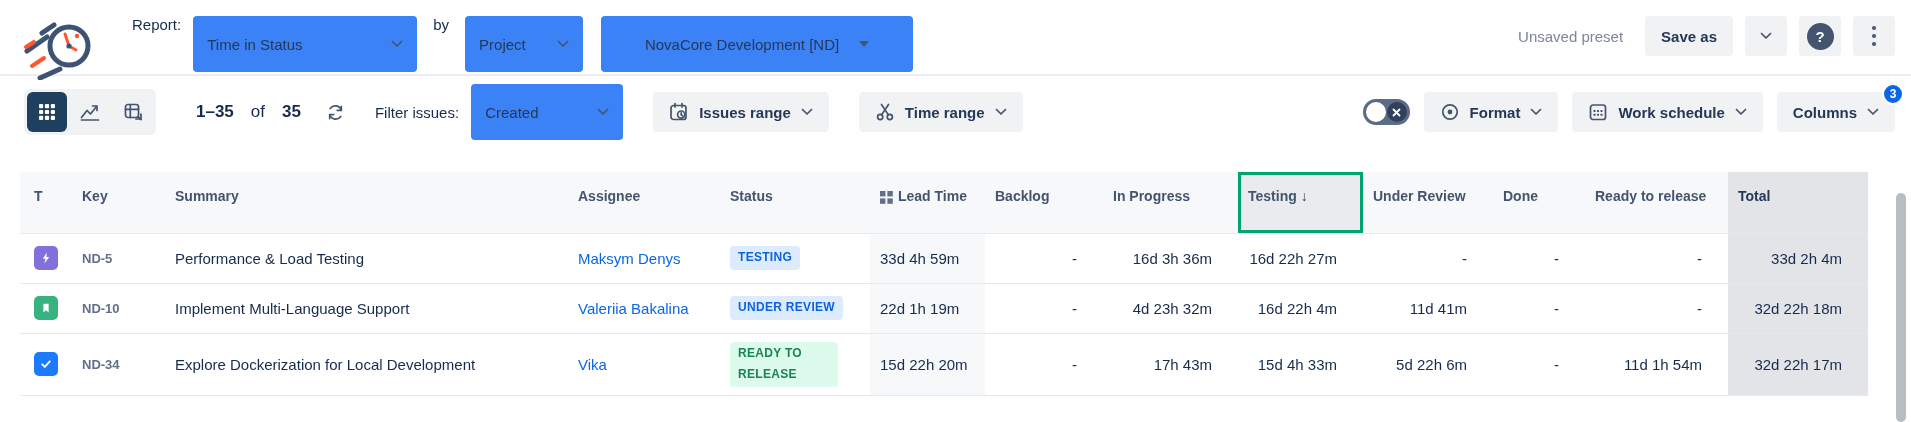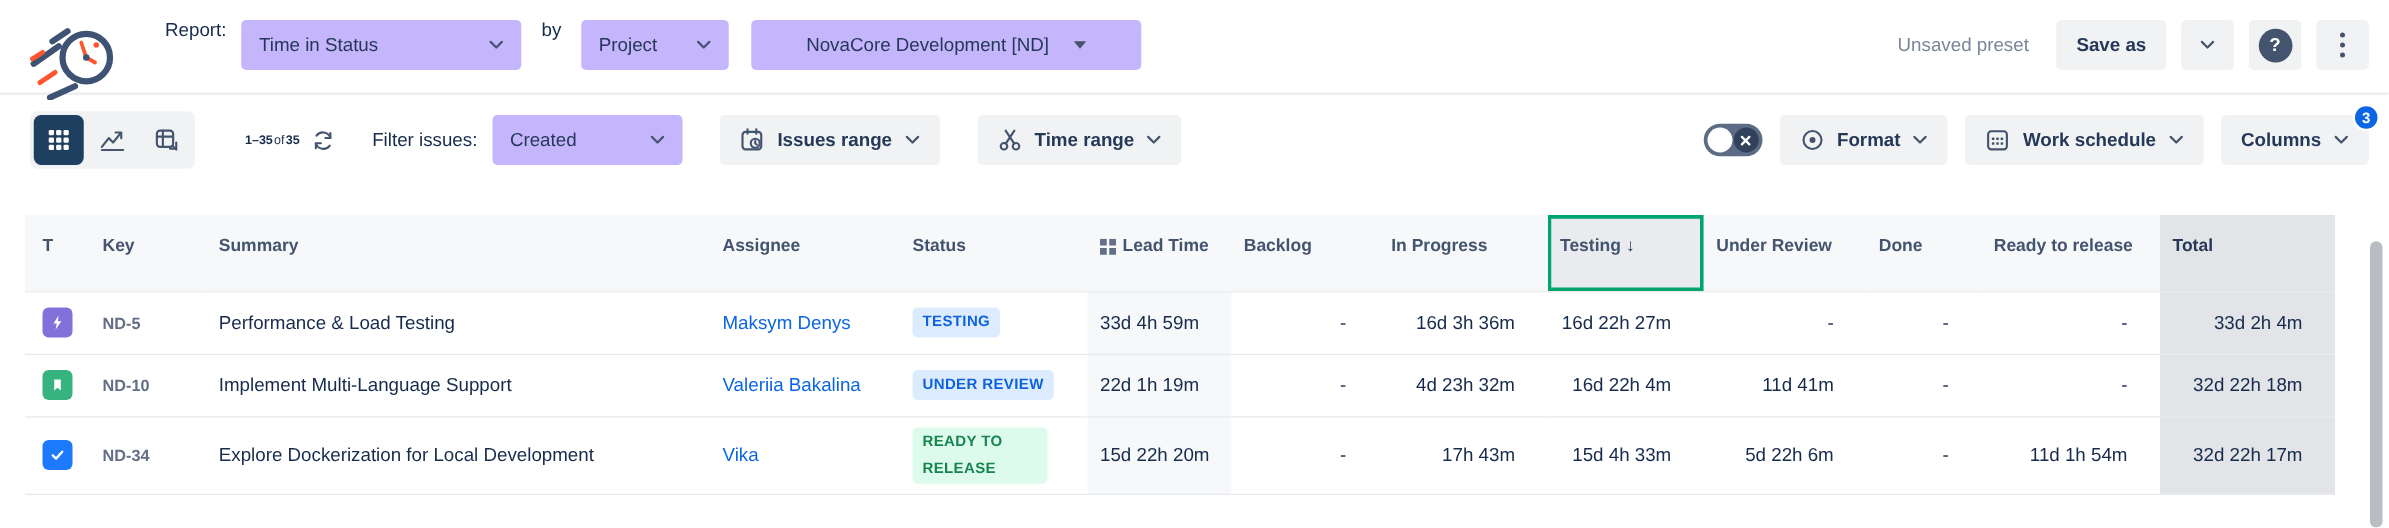--- a/index.html
+++ b/index.html
@@ -8,21 +8,21 @@
     width:1911px; height:422px; overflow:hidden; position:relative;
     background:#ffffff; color:#172b4d;
     font-family:"Liberation Sans", sans-serif;
   }
   
   .topbar { display:flex; align-items:flex-start; height:76px; padding:16px 16px 0 14px; border-bottom:2px solid #eceef1; }
   .logo { width:86px; height:64px; flex:0 0 auto; }
   .tb-label { font-size:15px; color:#172b4d; }
   .report-label { margin-left:32px; }
   .sel {
-    background:#c4b5fd; border-radius:4px; height:40px; display:flex; align-items:center;
+    background:#3b82f6; border-radius:4px; height:56px; display:flex; align-items:center;
     padding:0 14px; font-size:15px; color:#253858; cursor:pointer; gap:12px; font-weight:500;
   }
   .sel-report { width:224px; margin-left:12px; justify-content:space-between; }
   .by-label { margin-left:16px; }
   .sel-group { width:118px; margin-left:16px; justify-content:space-between; }
   .sel-project { width:312px; margin-left:18px; justify-content:center; gap:20px; }
   .chev { width:12px; height:8px; flex:0 0 auto; }
   .tri-down { width:0; height:0; border-left:5px solid transparent; border-right:5px solid transparent; border-top:6px solid #44546f; }
   .topbar-right { margin-left:auto; display:flex; align-items:center; gap:12px; }
   .preset-status { color:#7a8699; font-size:15px; margin-right:10px; }
@@ -33,21 +33,21 @@
   }
   .btn-sq { width:42px; padding:0; }
   .help-circle { width:27px; height:27px; border-radius:50%; background:#44546f; color:#fff; font-size:15px; font-weight:700; display:flex; align-items:center; justify-content:center; }
   .kebab { display:flex; flex-direction:column; gap:4px; }
   .kebab i { width:4px; height:4px; border-radius:50%; background:#44546f; }
   
   .toolbar { display:flex; align-items:center; height:56px; margin:8px 16px 0 24px; }
   .view-group { background:#f1f2f4; border-radius:6px; padding:3px; display:flex; gap:3px; }
   .view-btn { width:40px; height:40px; border-radius:6px; display:flex; align-items:center; justify-content:center; cursor:pointer; }
   .view-btn.selected { background:#1f3f5f; }
-  .count { margin-left:40px; font-size:10px; display:flex; align-items:center; gap:1px; }
+  .count { margin-left:40px; font-size:17px; display:flex; align-items:center; gap:17px; }
   .count b { font-weight:700; }
   .refresh { margin-left:8px; cursor:pointer; display:flex; }
   .filter-label { margin-left:30px; font-size:15px; }
   .sel-filter { width:152px; margin-left:12px; justify-content:space-between; }
   .tool-btn { margin-left:30px; }
   .toolbar-right { margin-left:auto; display:flex; align-items:center; gap:14px; }
   .toggle { width:47px; height:26px; border-radius:13px; background:#5c6c84; position:relative; cursor:pointer; flex:0 0 auto; }
   .toggle .knob { position:absolute; left:3px; top:3px; width:20px; height:20px; border-radius:50%; background:#fff; }
   .toggle .offmark { position:absolute; right:3px; top:3px; width:20px; height:20px; border-radius:50%; background:#31415c; display:flex; align-items:center; justify-content:center; }
   .columns-btn { position:relative; }

